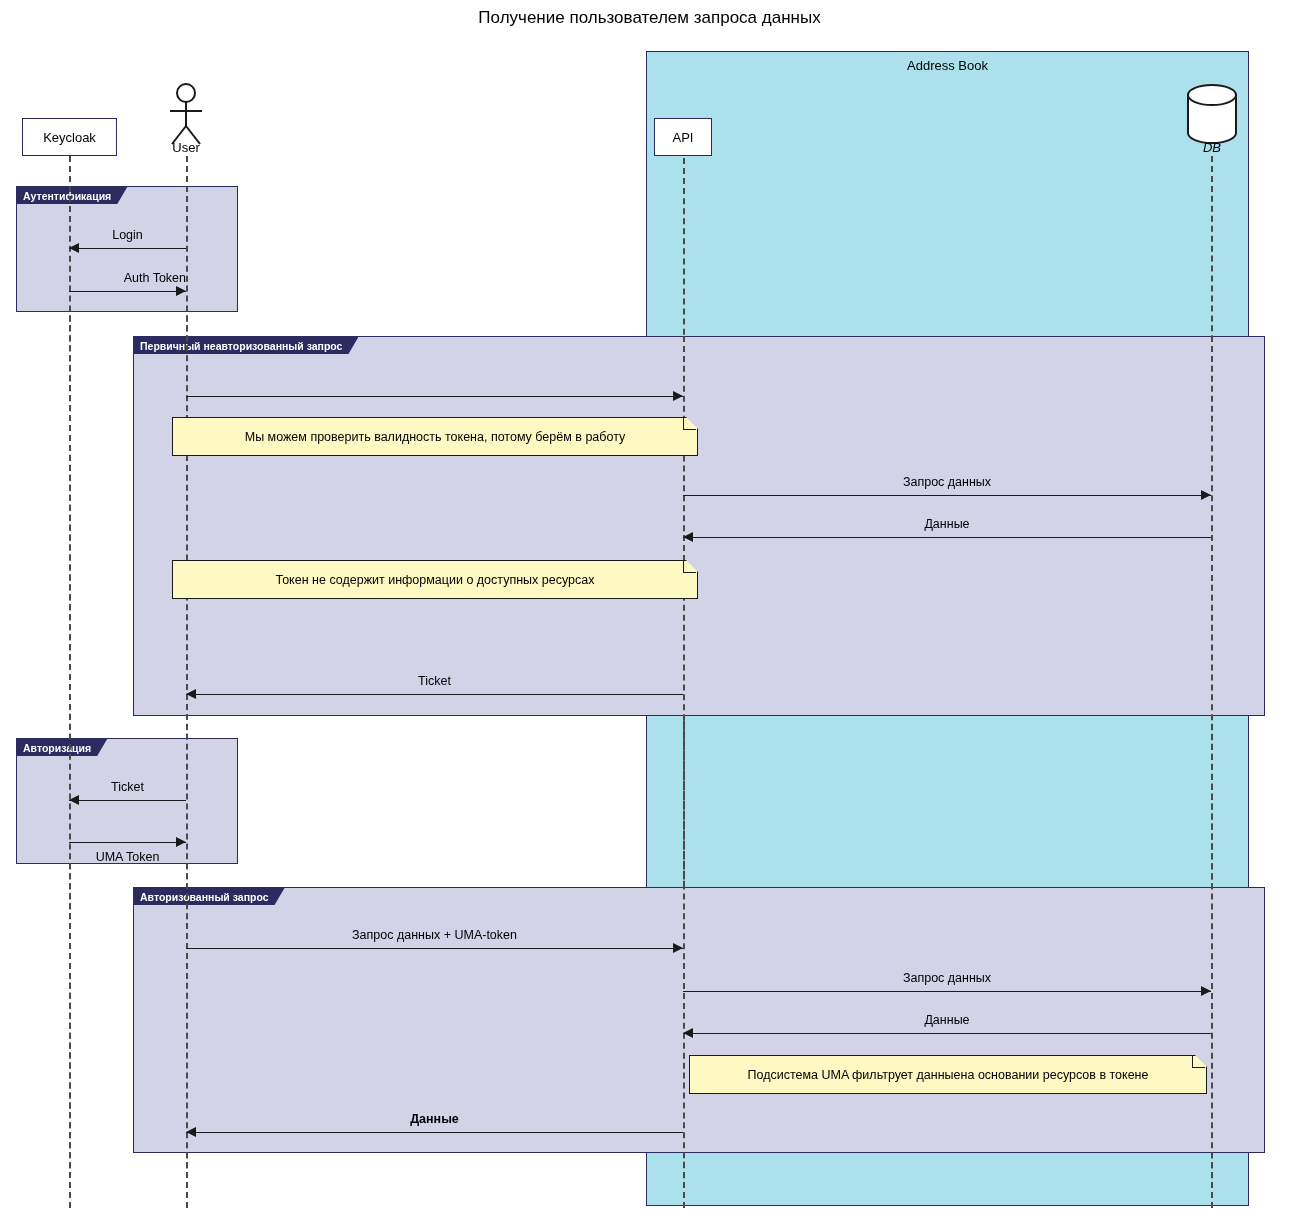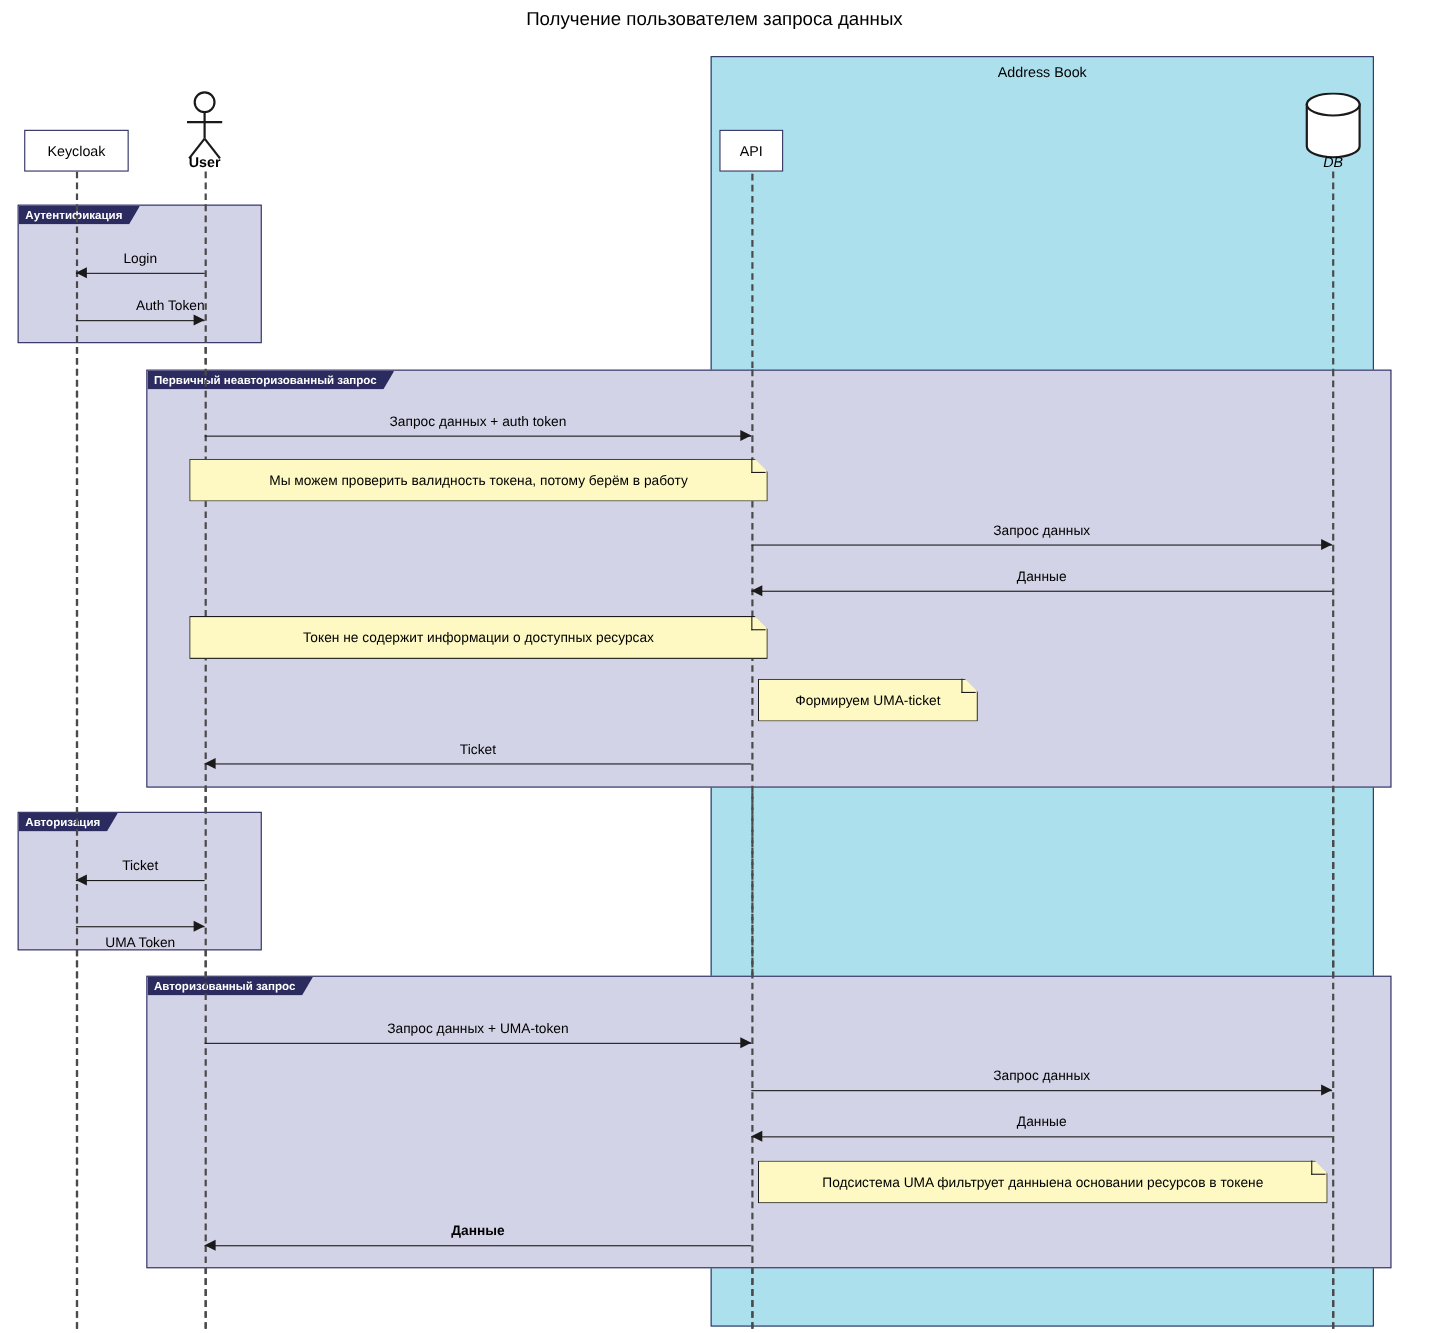--- a/index.html
+++ b/index.html
@@ -52,21 +52,20 @@
     justify-content: center;
     font-size: 13px;
     color: #000;
   }
 
   
   .actor-label {
     font-size: 13px;
     text-align: center;
     color: #000;
-    font-weight: bold;
   }
   .db-label {
     font-size: 13px;
     text-align: center;
     color: #000;
     font-style: italic;
   }
 
   
   .frag {
@@ -192,21 +191,20 @@
   <div class="abs db-label" style="left:1165px; top:140px; width:94px;">DB</div>
 
   <div class="abs msg-label" style="left:69px; top:228px; width:117px;">Login</div>
   <div class="abs msg-line" style="left:69px; top:248px; width:117px;"></div>
   <div class="abs arrow-l" style="left:69px; top:243px;"></div>
 
   <div class="abs msg-label" style="left:69px; top:271px; width:117px;text-align:right;">Auth Token</div>
   <div class="abs msg-line" style="left:69px; top:291px; width:117px;"></div>
   <div class="abs arrow-r" style="left:176px; top:286px;"></div>
 
-  <div class="abs msg-label" style="left:186px; top:376px; width:497px;">Запрос данных + auth token</div>
   <div class="abs msg-line" style="left:186px; top:396px; width:497px;"></div>
   <div class="abs arrow-r" style="left:673px; top:391px;"></div>
 
   <div class="note-wrap" style="left:172px; top:417px; width:524px; height:37px;">
     <div class="note" style="position:absolute; left:0; top:0; width:524px; height:37px;">Мы можем проверить валидность токена, потому берём в работу</div>
     <div class="note-fold"></div>
   </div>
 
   <div class="abs msg-label" style="left:683px; top:475px; width:528px;">Запрос данных</div>
   <div class="abs msg-line" style="left:683px; top:495px; width:528px;"></div>
@@ -214,24 +212,20 @@
 
   <div class="abs msg-label" style="left:683px; top:517px; width:528px;">Данные</div>
   <div class="abs msg-line" style="left:683px; top:537px; width:528px;"></div>
   <div class="abs arrow-l" style="left:683px; top:532px;"></div>
 
   <div class="note-wrap" style="left:172px; top:560px; width:524px; height:37px;">
     <div class="note" style="position:absolute; left:0; top:0; width:524px; height:37px;">Токен не содержит информации о доступных ресурсах</div>
     <div class="note-fold"></div>
   </div>
 
-  <div class="note-wrap" style="left:689px; top:617px; width:198px; height:37px;">
-    <div class="note" style="position:absolute; left:0; top:0; width:198px; height:37px;">Формируем UMA-ticket</div>
-    <div class="note-fold"></div>
-  </div>
 
   <div class="abs msg-label" style="left:186px; top:674px; width:497px;">Ticket</div>
   <div class="abs msg-line" style="left:186px; top:694px; width:497px;"></div>
   <div class="abs arrow-l" style="left:186px; top:689px;"></div>
 
   <div class="abs msg-label" style="left:69px; top:780px; width:117px;">Ticket</div>
   <div class="abs msg-line" style="left:69px; top:800px; width:117px;"></div>
   <div class="abs arrow-l" style="left:69px; top:795px;"></div>
 
   <div class="abs msg-label" style="left:69px; top:822px; width:117px;margin-top:28px;">UMA Token</div>

